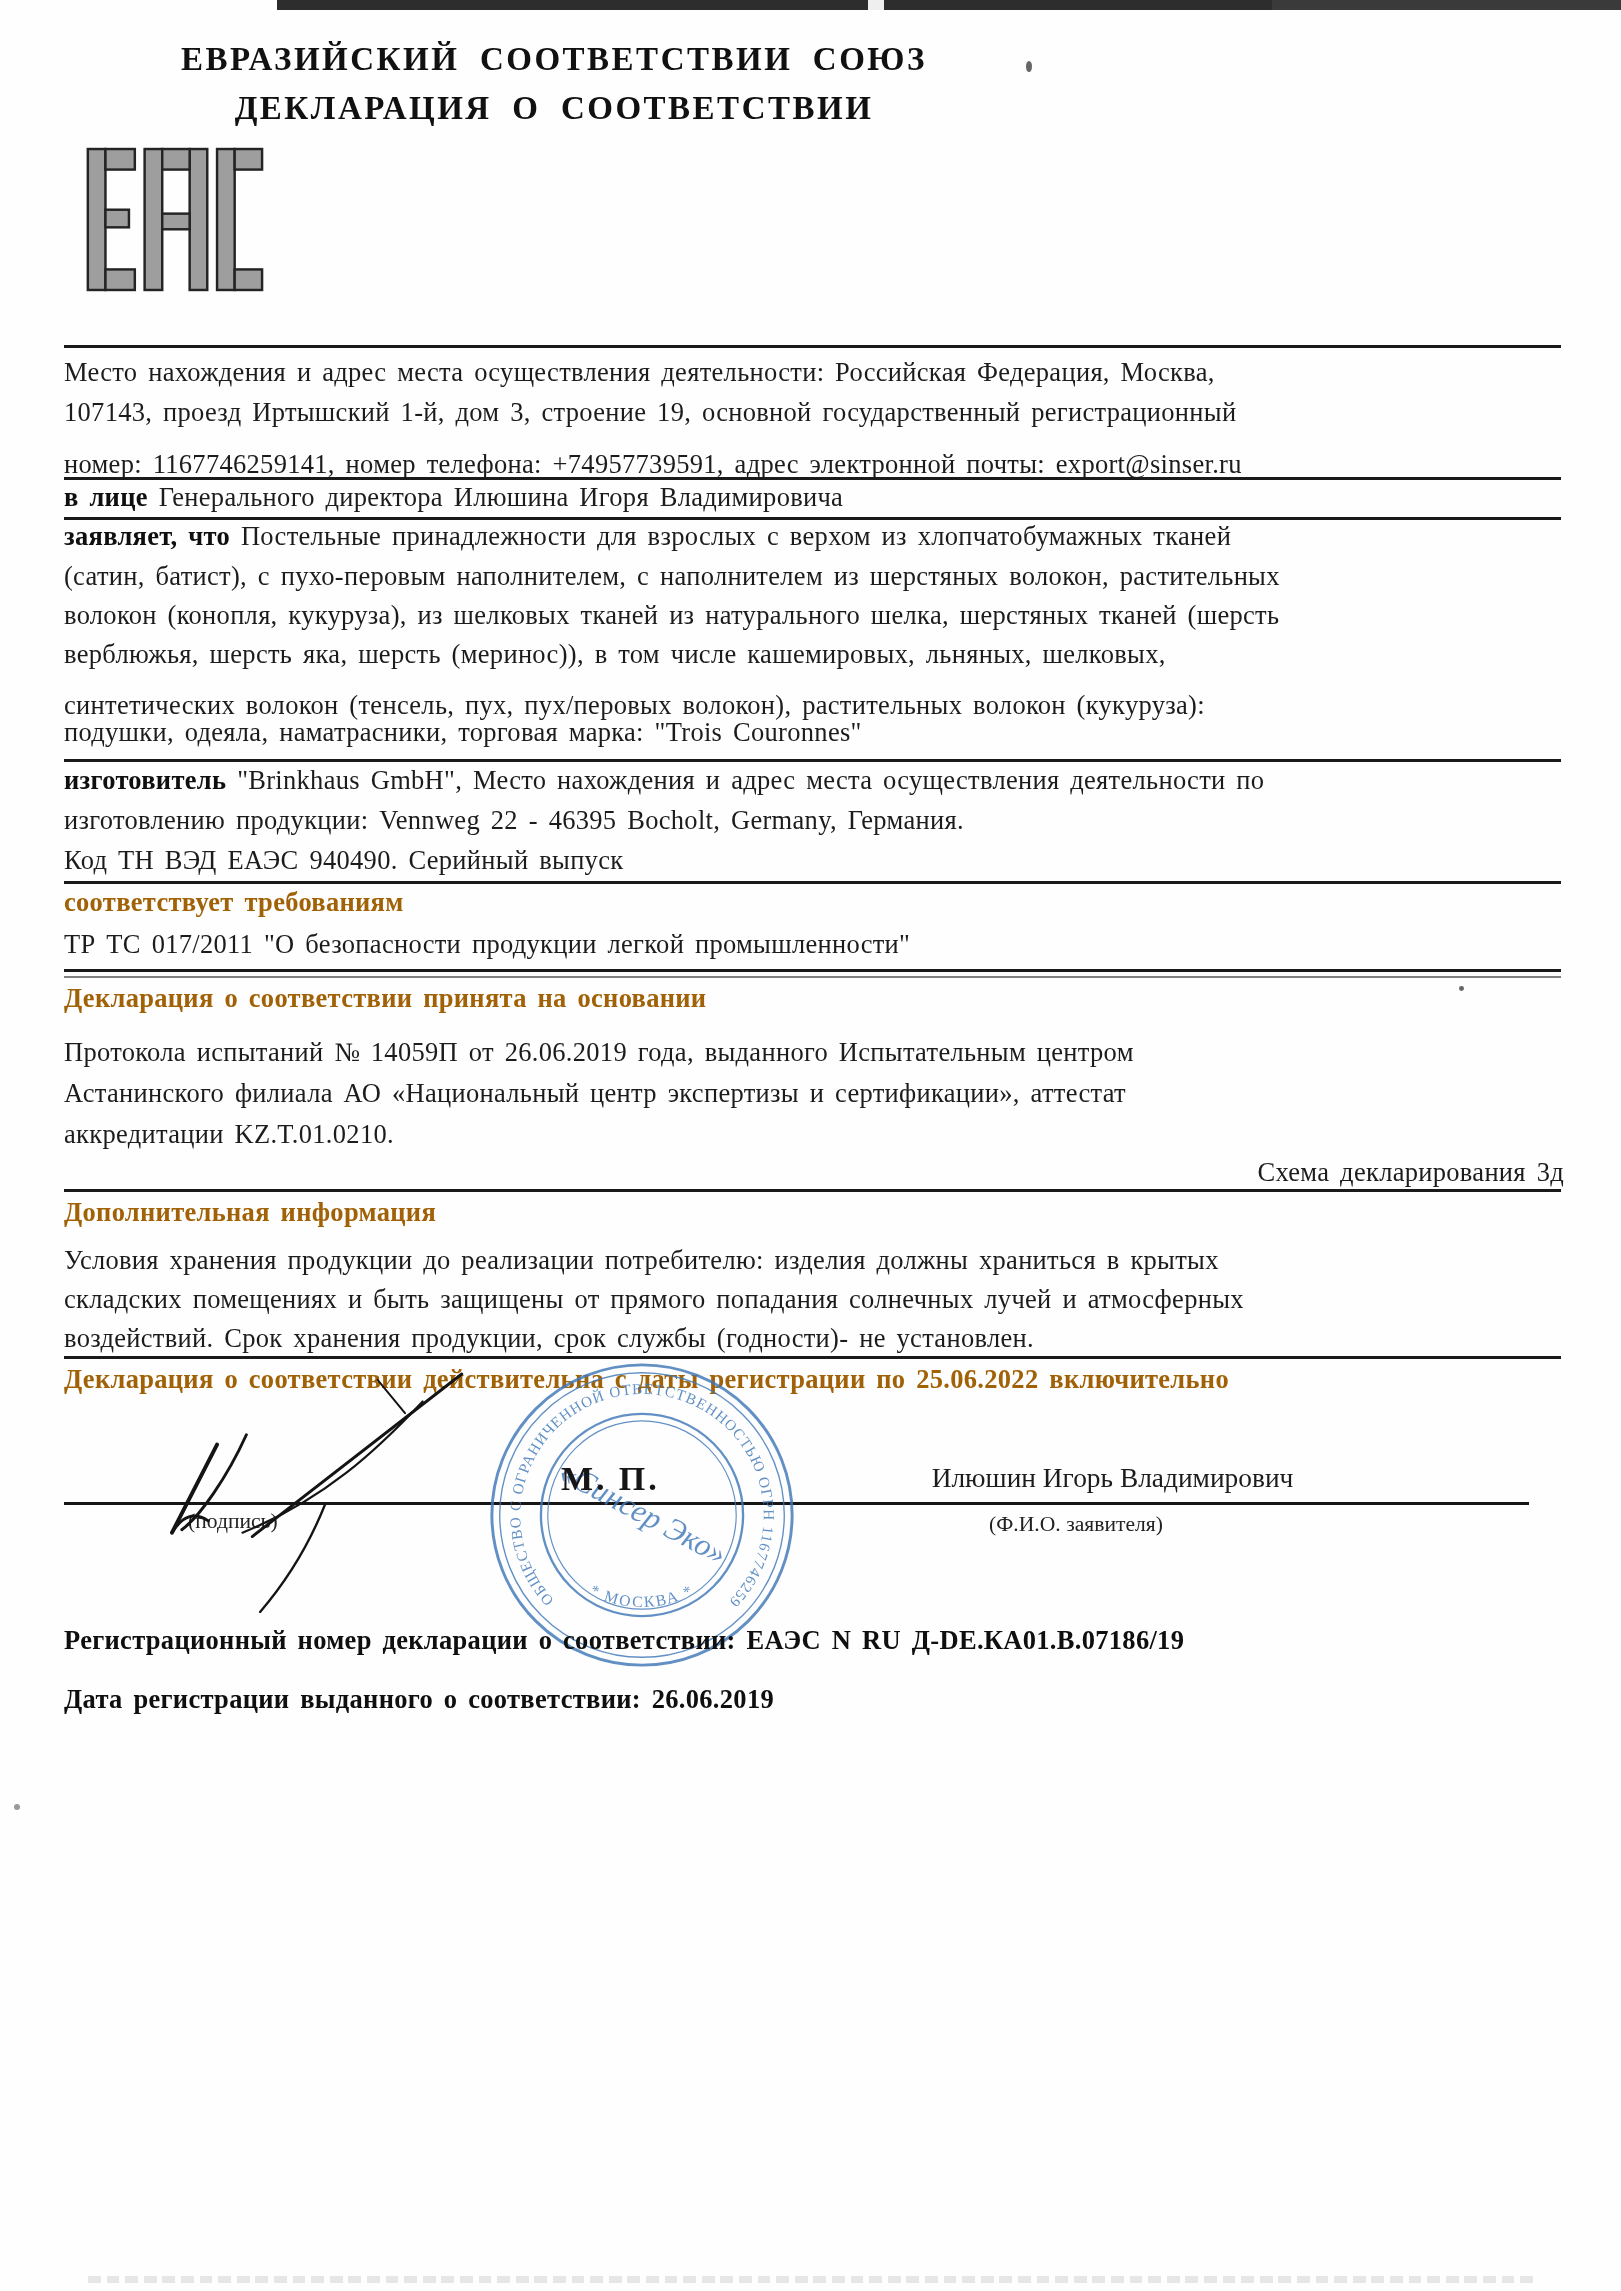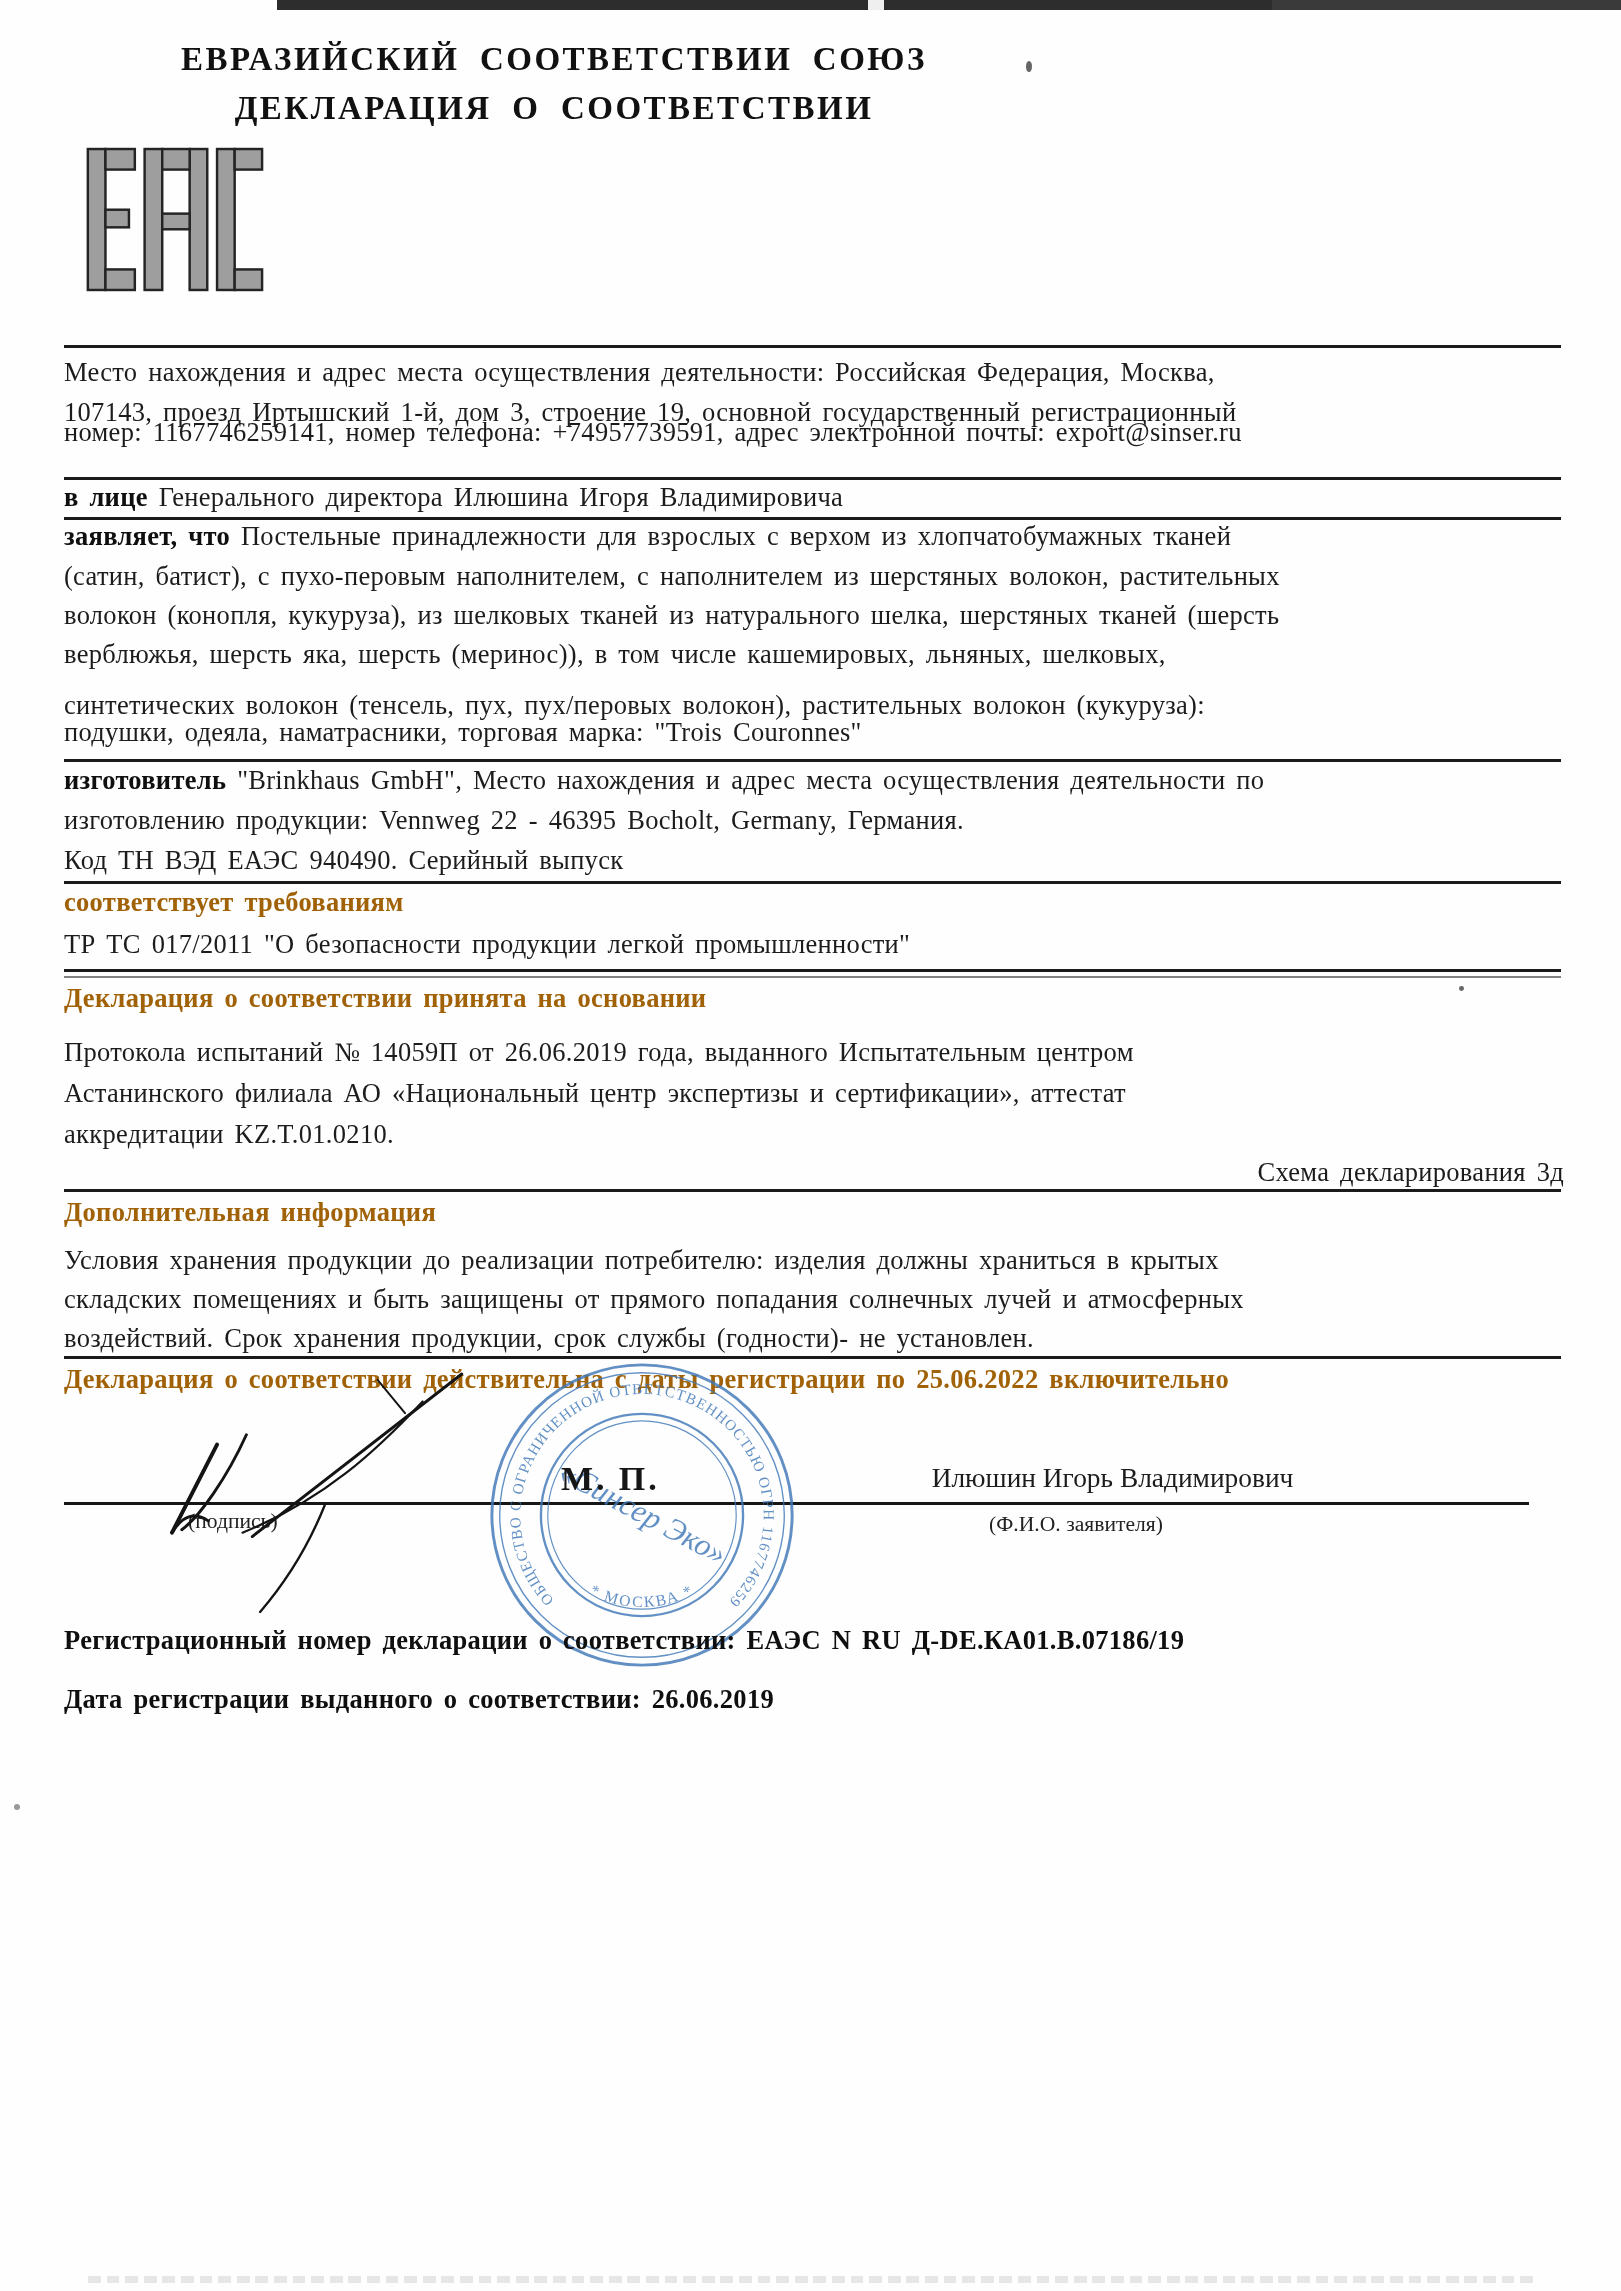--- a/index.html
+++ b/index.html
@@ -70,21 +70,21 @@
       <rect x="158" y="4" width="28" height="21"></rect>
       <rect x="158" y="127" width="28" height="21"></rect>
     </g>
   </svg>
 
 
   <div class="hr" style="top:345px;"></div>
 
   <div class="body-line" style="top:357px;">Место нахождения и адрес места осуществления деятельности: Российская Федерация, Москва,</div>
   <div class="body-line" style="top:397px;">107143, проезд Иртышский 1-й, дом 3, строение 19, основной государственный регистрационный</div>
-  <div class="body-line" style="top:417px;">номер: 1167746259141, номер телефона: +74957739591, адрес электронной почты: export@sinser.ru</div>
+  <div class="body-line" style="top:449px;">номер: 1167746259141, номер телефона: +74957739591, адрес электронной почты: export@sinser.ru</div>
 
   <div class="hr" style="top:477px;"></div>
 
   <div class="body-line" style="top:482px;">
     <span class="b">в лице</span>
     <span>Генерального директора Илюшина Игоря Владимировича</span>
   </div>
 
   <div class="hr" style="top:517px;"></div>
 

